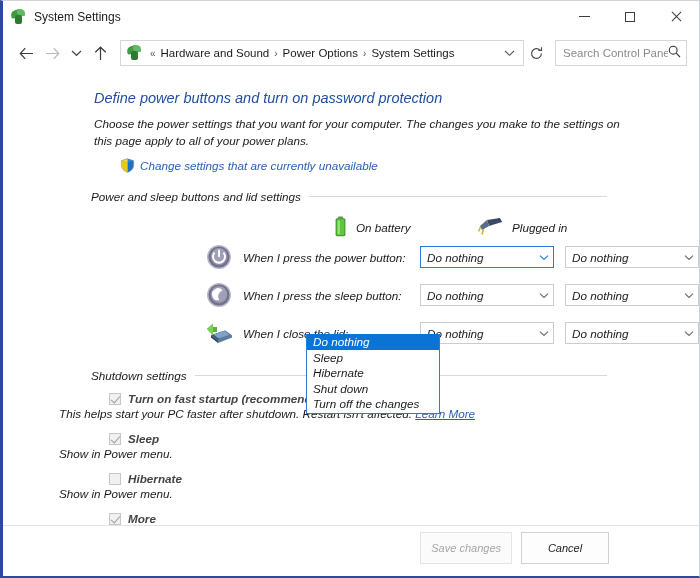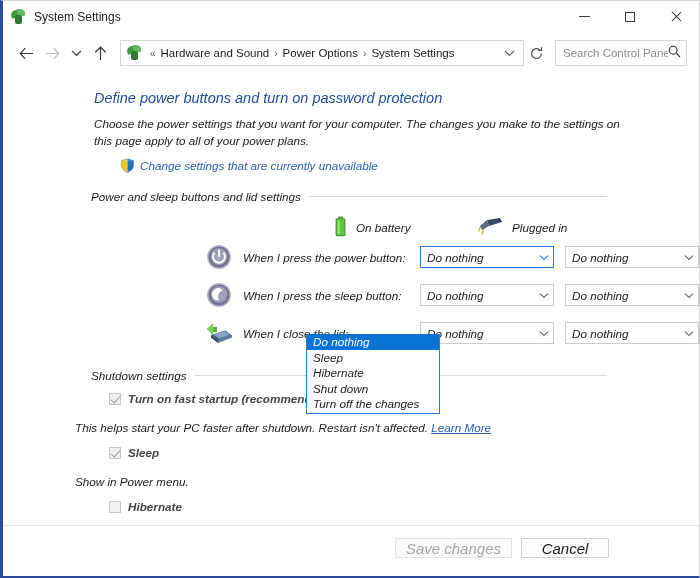--- a/index.html
+++ b/index.html
@@ -347,22 +347,22 @@
   .check-label {
     font-size: 11.7px;
     color: #444444;
     font-weight: bold;
     padding-left: 7px;
     line-height: 15px;
   }
   .sub-text {
     font-size: 11.7px;
     color: #1b1b1b;
-    padding-left: 72px;
-    margin-top: 14px;
+    padding-left: 56px;
+    margin-top: 0;
     line-height: 16px;
   }
   .sub-text a {
     color: #2a61b5;
     text-decoration: underline;
     cursor: default;
   }
 
   
   #footer-rule {
@@ -376,25 +376,25 @@
     position: absolute;
     left: 0; right: 0; bottom: 0;
     height: 44px;
     display: flex;
     align-items: center;
     justify-content: flex-end;
     padding-right: 90px;
     background: #ffffff;
   }
   .btn {
-    height: 20px;
+    height: 32px;
     min-width: 88px;
     border: 1px solid #d2d2d2;
     background: #fdfdfd;
-    font-size: 15px;
+    font-size: 11px;
     color: #1b1b1b;
     font-family: "Liberation Sans", sans-serif;
     display: flex; align-items: center; justify-content: center;
     cursor: default;
     margin-left: 9px;
     padding: 0 10px;
   }
   .btn.disabled {
     color: #a6a6a6;
     background: #fbfbfb;

